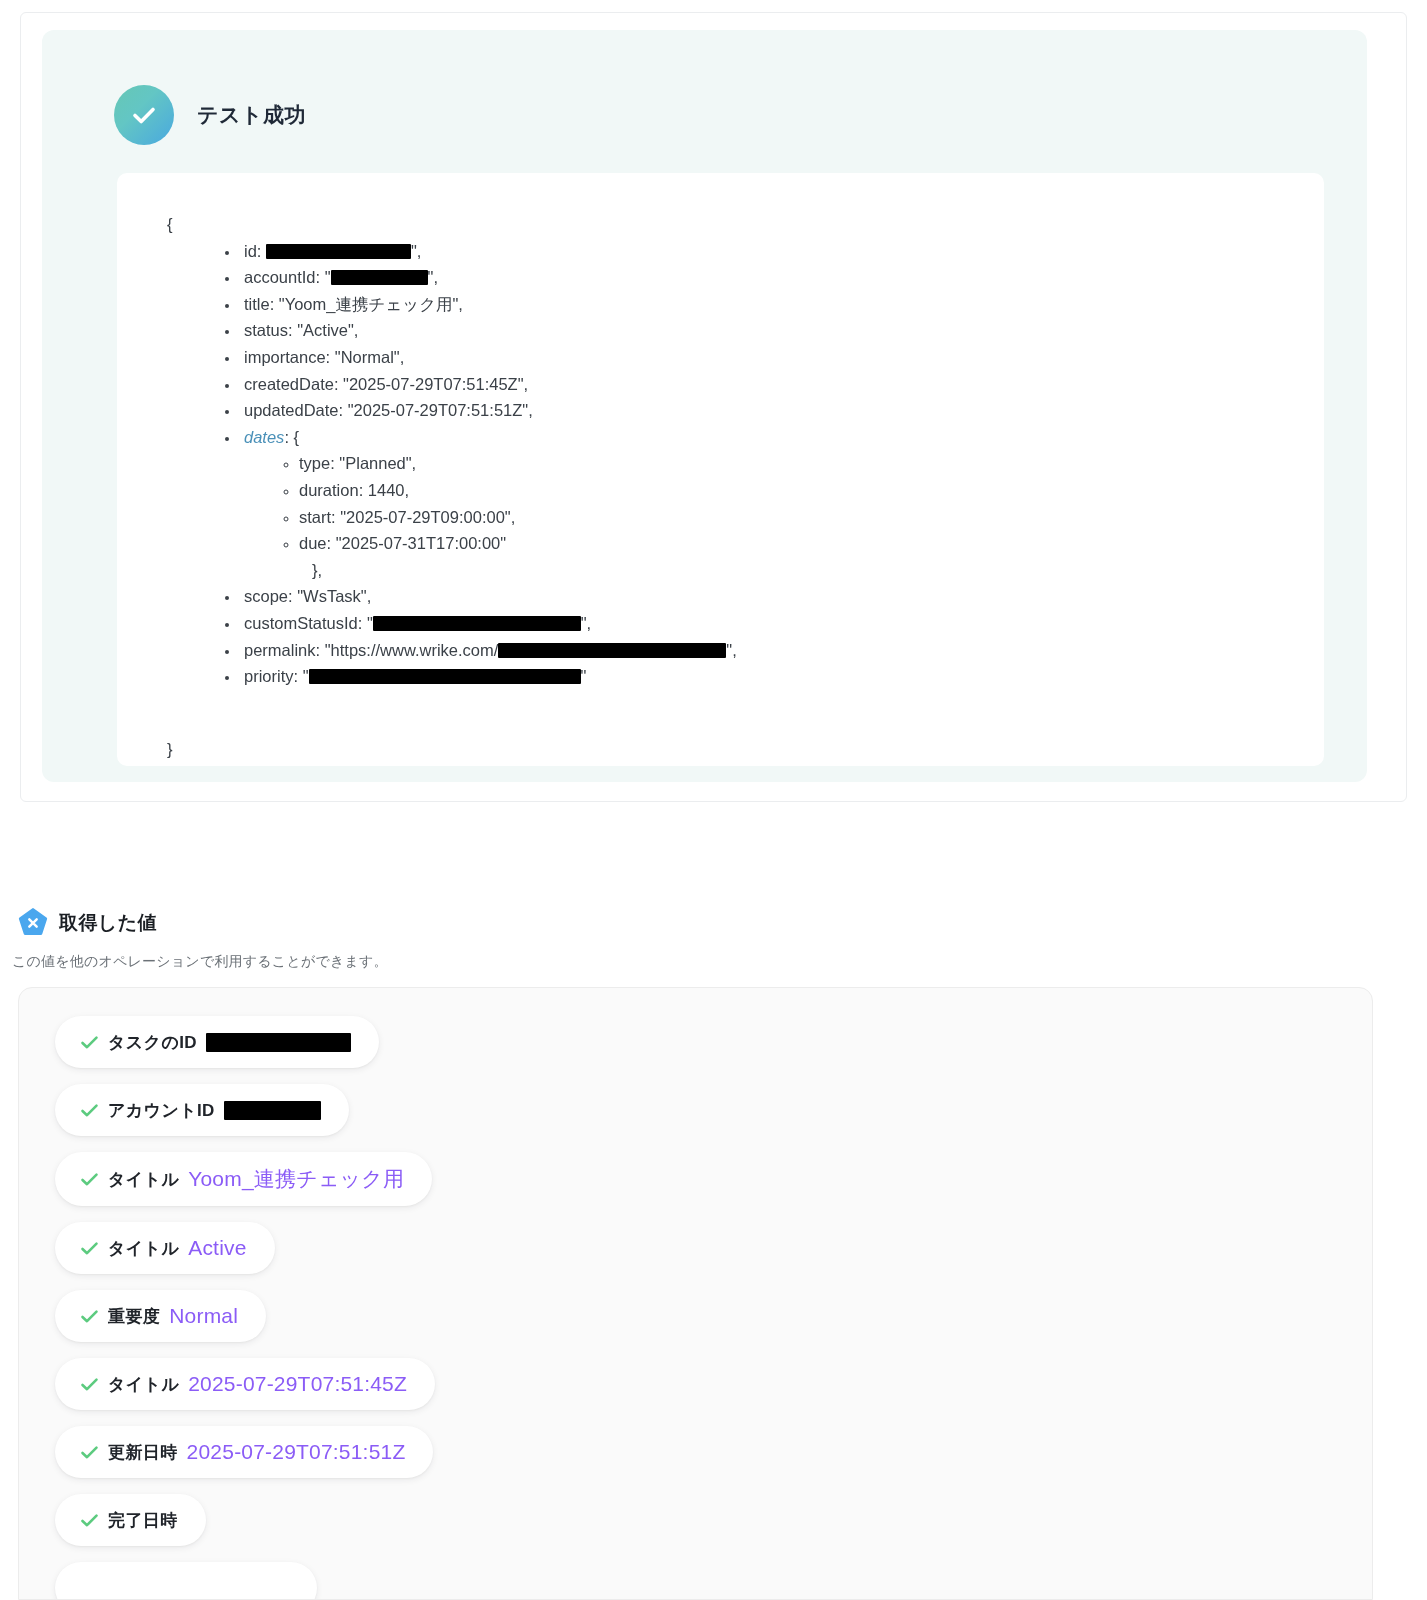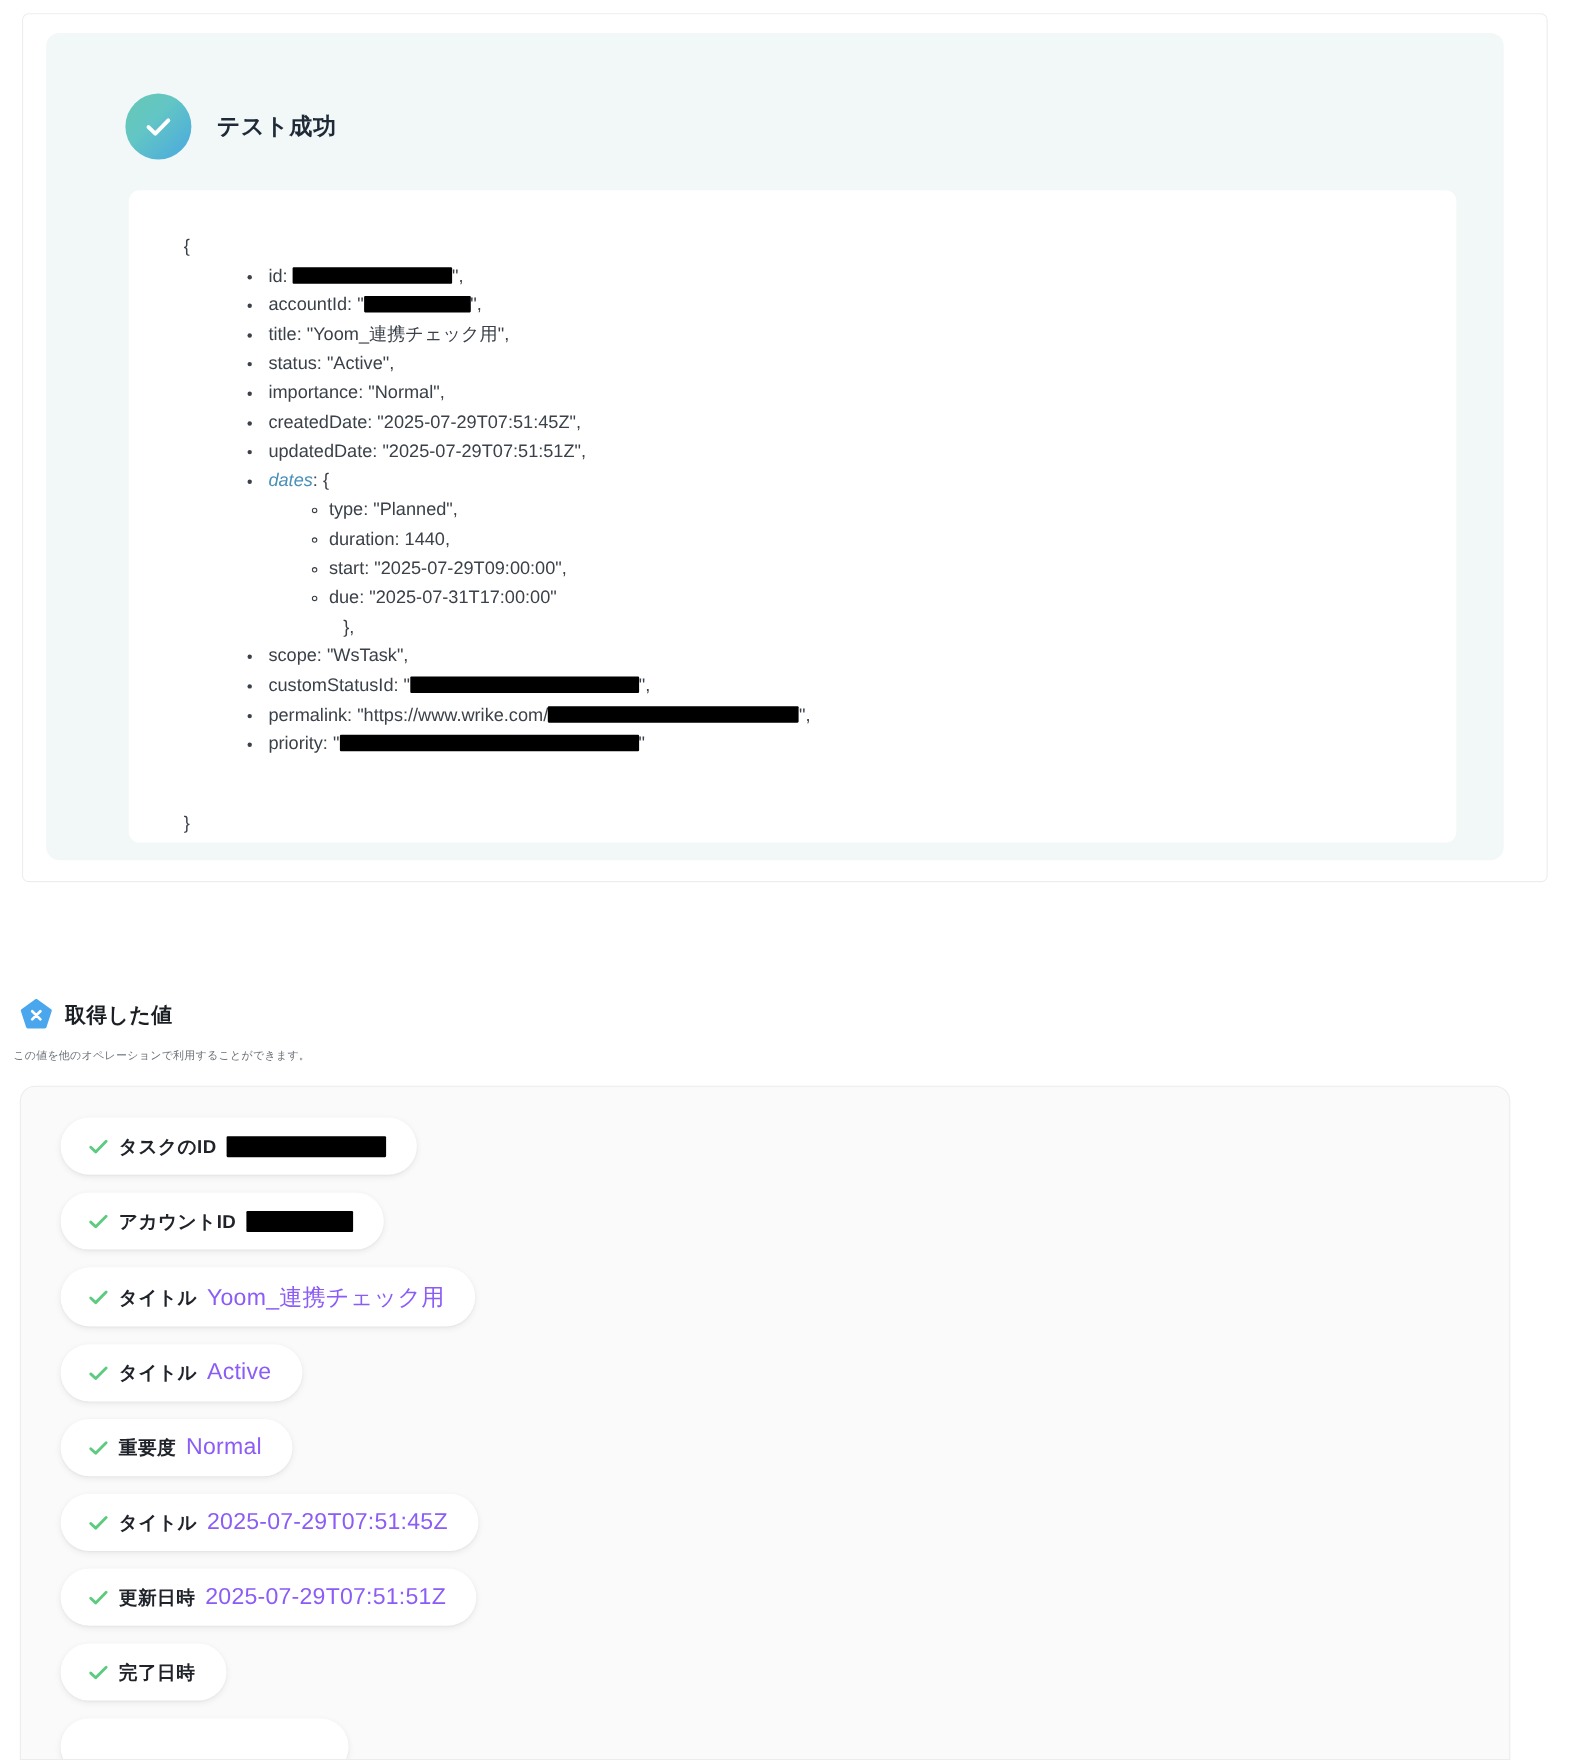--- a/index.html
+++ b/index.html
@@ -126,21 +126,21 @@
   .sec-title {
     font-size: 19px;
     font-weight: 700;
     color: #1b1f24;
     letter-spacing: 0.4px;
   }
   .sec-desc {
     position: absolute;
     left: 12px;
     top: 953px;
-    font-size: 10px;
+    font-size: 14px;
     color: #6b7177;
     letter-spacing: 0.2px;
   }
 
   .values-card {
     position: absolute;
     left: 18px;
     top: 987px;
     width: 1355px;
     height: 613px;

